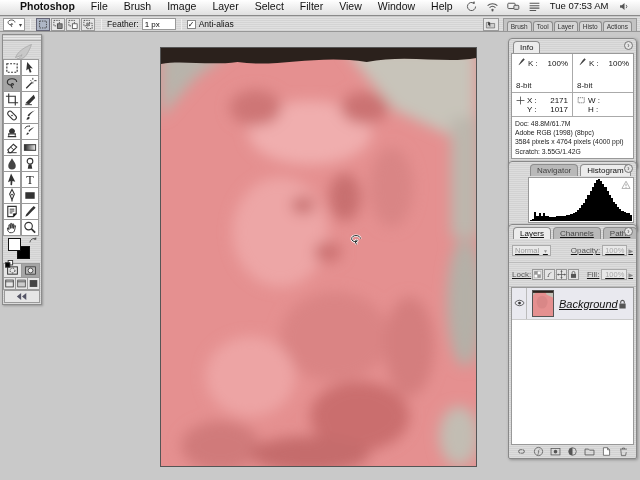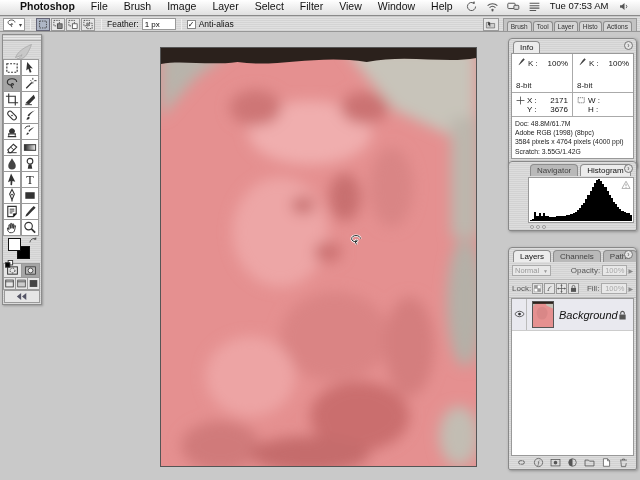--- a/index.html
+++ b/index.html
@@ -114,21 +114,21 @@
   .info-doc { padding:2px 3px; font-size:6.8px; line-height:1.35; color:#222; }
 
   
   #hist-chart { height:46px; margin:1px 2px; background:#fff; border:1px solid #999;
                 display:flex; align-items:flex-end; padding:1px; position:relative; }
   .hbar { flex:1; background:#000; }
   #hist-warn { position:absolute; right:2px; top:2px; width:10px; height:10px; }
   #hist-warn svg { width:100%; height:100%; }
 
   
-  .lyr-row { display:flex; align-items:center; height:18px; padding:0 3px; border-bottom:1px solid #bbb;justify-content:flex-end; }
+  .lyr-row { display:flex; align-items:center; height:24px; padding:0 3px; border-bottom:1px solid #bbb;justify-content:flex-end; }
   .lyr-dd { display:flex; align-items:center; width:44px; height:11px; background:#e8e8e8;
             border:1px solid #aaa; color:#999; padding:0 2px; font-size:7.5px; }
   .lyr-dd .dd { margin-left:auto; font-size:5px; color:#999; }
   .lyr-lbl { color:#555; margin-left:20px; }
   .lyr-field { width:26px; height:11px; border:1px solid #aaa; background:#e8e8e8; color:#aaa;
                font-size:7.5px; text-align:right; padding:0 2px; margin-left:2px; }
   .stepper { font-size:6px; color:#888; margin-left:1px; }
   .lockbtn { width:11px; height:11px; border:1px solid #999; background:#e4e4e4; margin-left:1px;
              display:inline-flex; align-items:center; justify-content:center; }
   .lockbtn svg { width:8px; height:8px; }
@@ -540,21 +540,21 @@
           <div class="xy-line">
             <span><svg width="9" height="9" viewBox="0 0 16 16">
                   <path d="M8 1v14M1 8h14" stroke="#444" stroke-width="1.4"></path>
                 </svg></span>
             <span class="xy-labels">
               <div>X :</div>
               <div>Y :</div>
             </span>
             <span class="xy-vals">
               <div>2171</div>
-              <div>3676</div>
+              <div>1017</div>
             </span>
           </div>
         </div>
         <div class="info-col">
           <div class="xy-line">
             <span><svg width="9" height="9" viewBox="0 0 16 16">
                   <rect x="2" y="3" width="11" height="9" fill="none" stroke="#444" stroke-width="1.3" stroke-dasharray="2 1.5"></rect>
                 </svg></span>
             <span class="xy-labels">
               <div>W :</div>
@@ -639,21 +639,21 @@
         <div class="hbar" style="height: 18%;"></div>
         <div class="hbar" style="height: 15%;"></div>
       </div>
     <div class="pal-foot">
       <span class="dot"></span>
         <span class="dot"></span>
         <span class="dot"></span>
     </div>
   </div>
 
-  <div class="palette" id="layers-pal" style="top:247px;">
+  <div class="palette" id="layers-pal" style="top:224px;text-decoration:underline;">
     <div class="tabrow" id="layers-tabs">
       <div class="tab active">Layers</div>
         <div class="tab">Channels</div>
         <div class="tab">Paths</div>
         <div class="flyout">›</div>
     </div>
     <div class="lyr-row">
       <div class="lyr-dd">
         <span>Normal</span>
           <span class="dd">▼</span>

